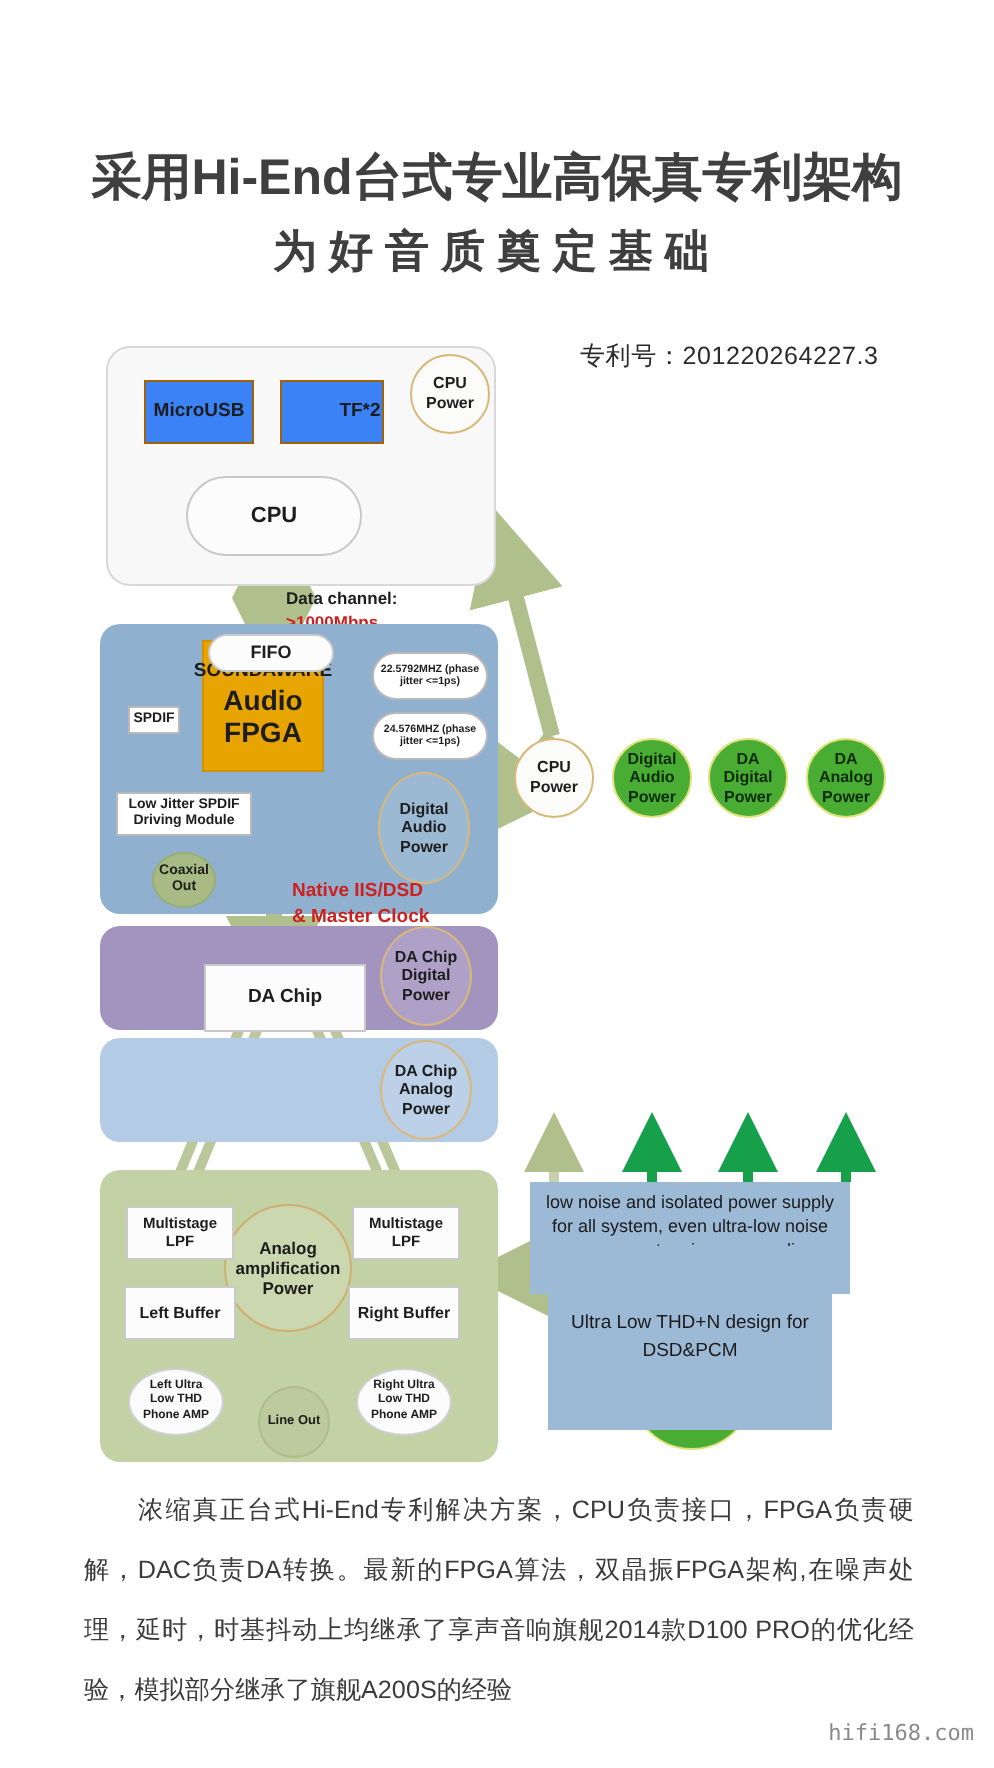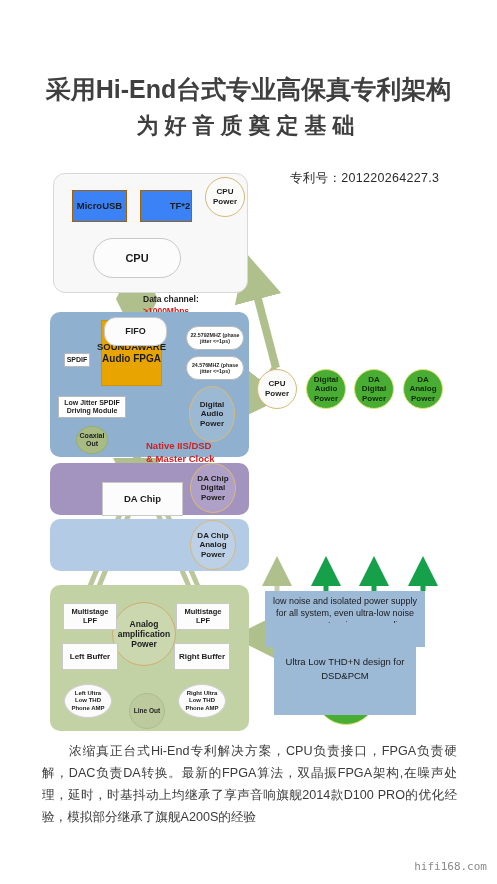--- a/index.html
+++ b/index.html
@@ -50,21 +50,21 @@
          justify-content:center;text-align:center;font-size:9.5px;line-height:1.45;color:#1b1b1b;}
 
   .lbl{position:absolute;font-size:8.5px;font-weight:bold;line-height:1.2;color:#1d1d1d;}
   .lbl.red{color:#cf2020;}
   .lbl.dark{color:#1d1d1d;}
 
   svg.wires{position:absolute;left:0;top:0;width:497px;height:570px;overflow:visible;}
 
   
   .caption{position:absolute;left:42px;top:740px;width:415px;font-size:12.6px;
-           line-height:22px;color:#3b3b3b;text-align:justify;}
+           line-height:30px;color:#3b3b3b;text-align:justify;}
   .caption .ind{display:inline-block;width:26px;}
   .watermark{position:absolute;right:10px;top:860px;font-family:"DejaVu Sans Mono","Liberation Mono",monospace;
              font-size:11px;color:#8a8a8a;}
 </style>
 </head>
 <body>
 
 <div class="headline">
   <div class="l1">采用Hi-End台式专业高保真专利架构</div>
   <div class="l2">为好音质奠定基础</div>
@@ -138,23 +138,23 @@
       <span style="white-space:pre-line">CPU
 Power</span>
     </div>
 
   <div class="lbl dark" style="left:143px;top:134px;">Data channel:</div>
   <div class="lbl red" style="left:143px;top:146px;">&gt;1000Mbps</div>
 
   <div class="grp fpga-grp"></div>
   <div class="bx gold" style="left:101px;top:160px;width:61px;height:66px;flex-direction:column;font-size:10px;">
     <span style="font-size:9.5px">SOUNDAWARE</span>
-    <span style="font-size:10px">Audio FPGA</span>
+    <span style="font-size:14px">Audio FPGA</span>
   </div>
-  <div class="bx white" style="left:104px;top:157px;width:63px;height:29px;border-radius:12px;font-size:9px;">FIFO</div>
+  <div class="bx white" style="left:104px;top:157px;width:63px;height:19px;border-radius:12px;font-size:9px;">FIFO</div>
 
   <div class="bx plain" style="left:64px;top:193px;width:26px;height:14px;font-size:7px;">SPDIF</div>
   <div class="bx plain" style="left:58px;top:236px;width:68px;height:22px;font-size:7px;white-space:pre-line;">Low Jitter SPDIF
 Driving Module</div>
   <div class="circ olive" style="left:76px;top:266px;width:32px;height:28px;font-size:7px;white-space:pre-line;">Coaxial
 Out</div>
 
   <div class="bx plain pill" style="left:186px;top:166px;width:58px;height:24px;font-size:5.3px;white-space:pre-line;">22.5792MHZ (phase
 jitter &lt;=1ps)</div>
   <div class="bx plain pill" style="left:186px;top:196px;width:58px;height:24px;font-size:5.3px;white-space:pre-line;">24.576MHZ (phase

